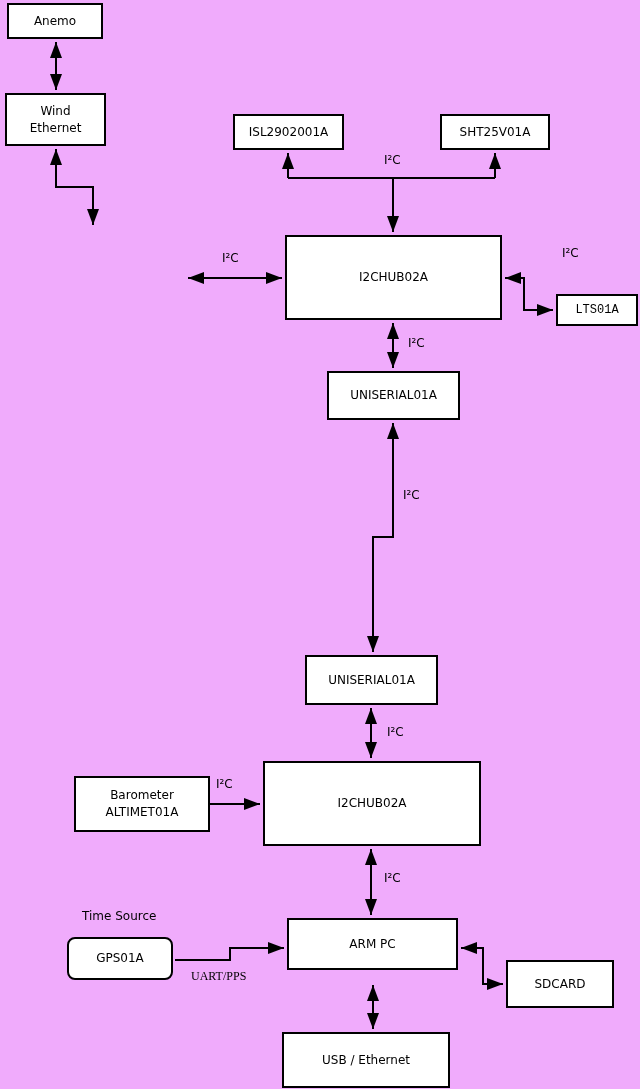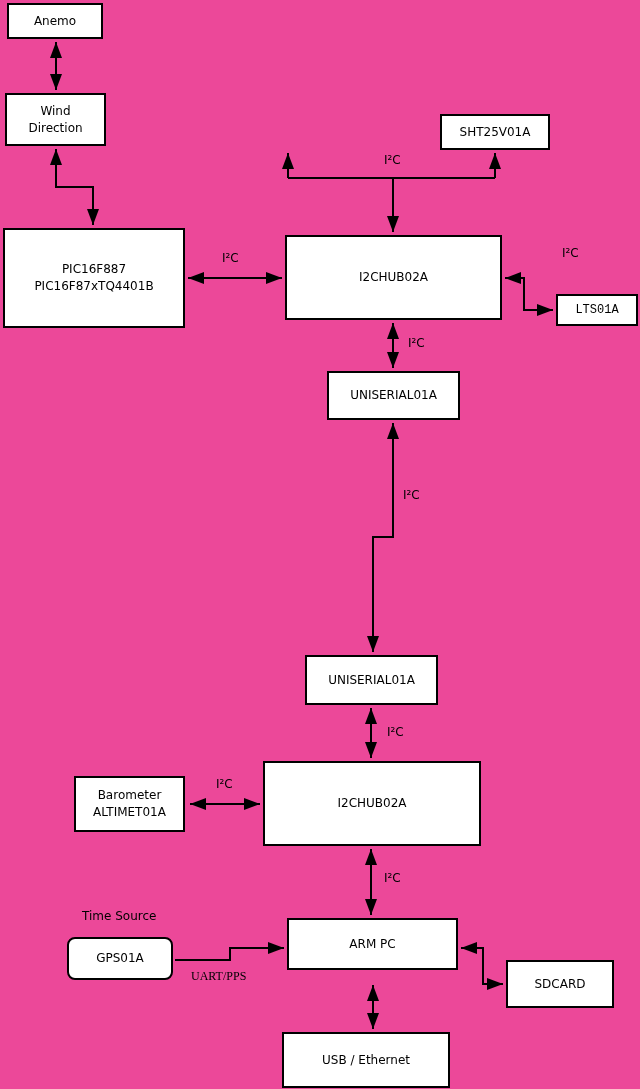--- a/index.html
+++ b/index.html
@@ -4,21 +4,21 @@
 <style>
   html, body {
     margin: 0;
     padding: 0;
     background: #ffffff;
   }
   #canvas {
     position: relative;
     width: 640px;
     height: 1089px;
-    background: #ec4899;
+    background: #f0abfc;
     font-family: "DejaVu Sans", "Liberation Sans", sans-serif;
     color: #000000;
     overflow: hidden;
   }
   #connectors {
     position: absolute;
     left: 0;
     top: 0;
     width: 640px;
     height: 1089px;
@@ -89,39 +89,38 @@
     <path class="edge" d="M175,960 L230,960 L230,948 L284,948" marker-end="url(#ah-end)"></path>
 
     <path class="edge" d="M461,948 L483,948 L483,984 L503,984" marker-start="url(#ah-start)" marker-end="url(#ah-end)"></path>
 
     <path class="edge" d="M373,985 L373,1029" marker-start="url(#ah-start)" marker-end="url(#ah-end)"></path>
   </svg>
 
   <div class="node" style="left:7px; top:3px; width:96px; height:36px;">Anemo</div>
 
   <div class="node" style="left:5px; top:93px; width:101px; height:53px;">Wind
-Direction</div>
+Ethernet</div>
 
-  <div class="node" style="left:3px; top:228px; width:182px; height:100px;">PIC16F887
-PIC16F87xTQ4401B</div>
 
+  <div class="node" style="left:233px; top:114px; width:111px; height:36px;">ISL2902001A</div>
 
   <div class="node" style="left:440px; top:114px; width:110px; height:36px;">SHT25V01A</div>
 
   <div class="node" style="left:285px; top:235px; width:217px; height:85px;">I2CHUB02A</div>
 
   <div class="node" style="left:556px; top:294px; width:82px; height:32px;font-family:Liberation Mono, monospace;">LTS01A</div>
 
   <div class="node" style="left:327px; top:371px; width:133px; height:49px;">UNISERIAL01A</div>
 
   <div class="node" style="left:305px; top:655px; width:133px; height:50px;">UNISERIAL01A</div>
 
   <div class="node" style="left:263px; top:761px; width:218px; height:85px;">I2CHUB02A</div>
 
-  <div class="node" style="left:74px; top:776px; width:111px; height:56px;">Barometer
+  <div class="node" style="left:74px; top:776px; width:136px; height:56px;">Barometer
 ALTIMET01A</div>
 
   <div class="node" style="left:67px; top:937px; width:106px; height:43px;border-radius:8px;">GPS01A</div>
 
   <div class="node" style="left:287px; top:918px; width:171px; height:52px;">ARM PC</div>
 
   <div class="node" style="left:506px; top:960px; width:108px; height:48px;">SDCARD</div>
 
   <div class="node" style="left:282px; top:1032px; width:168px; height:56px;">USB / Ethernet</div>
 

